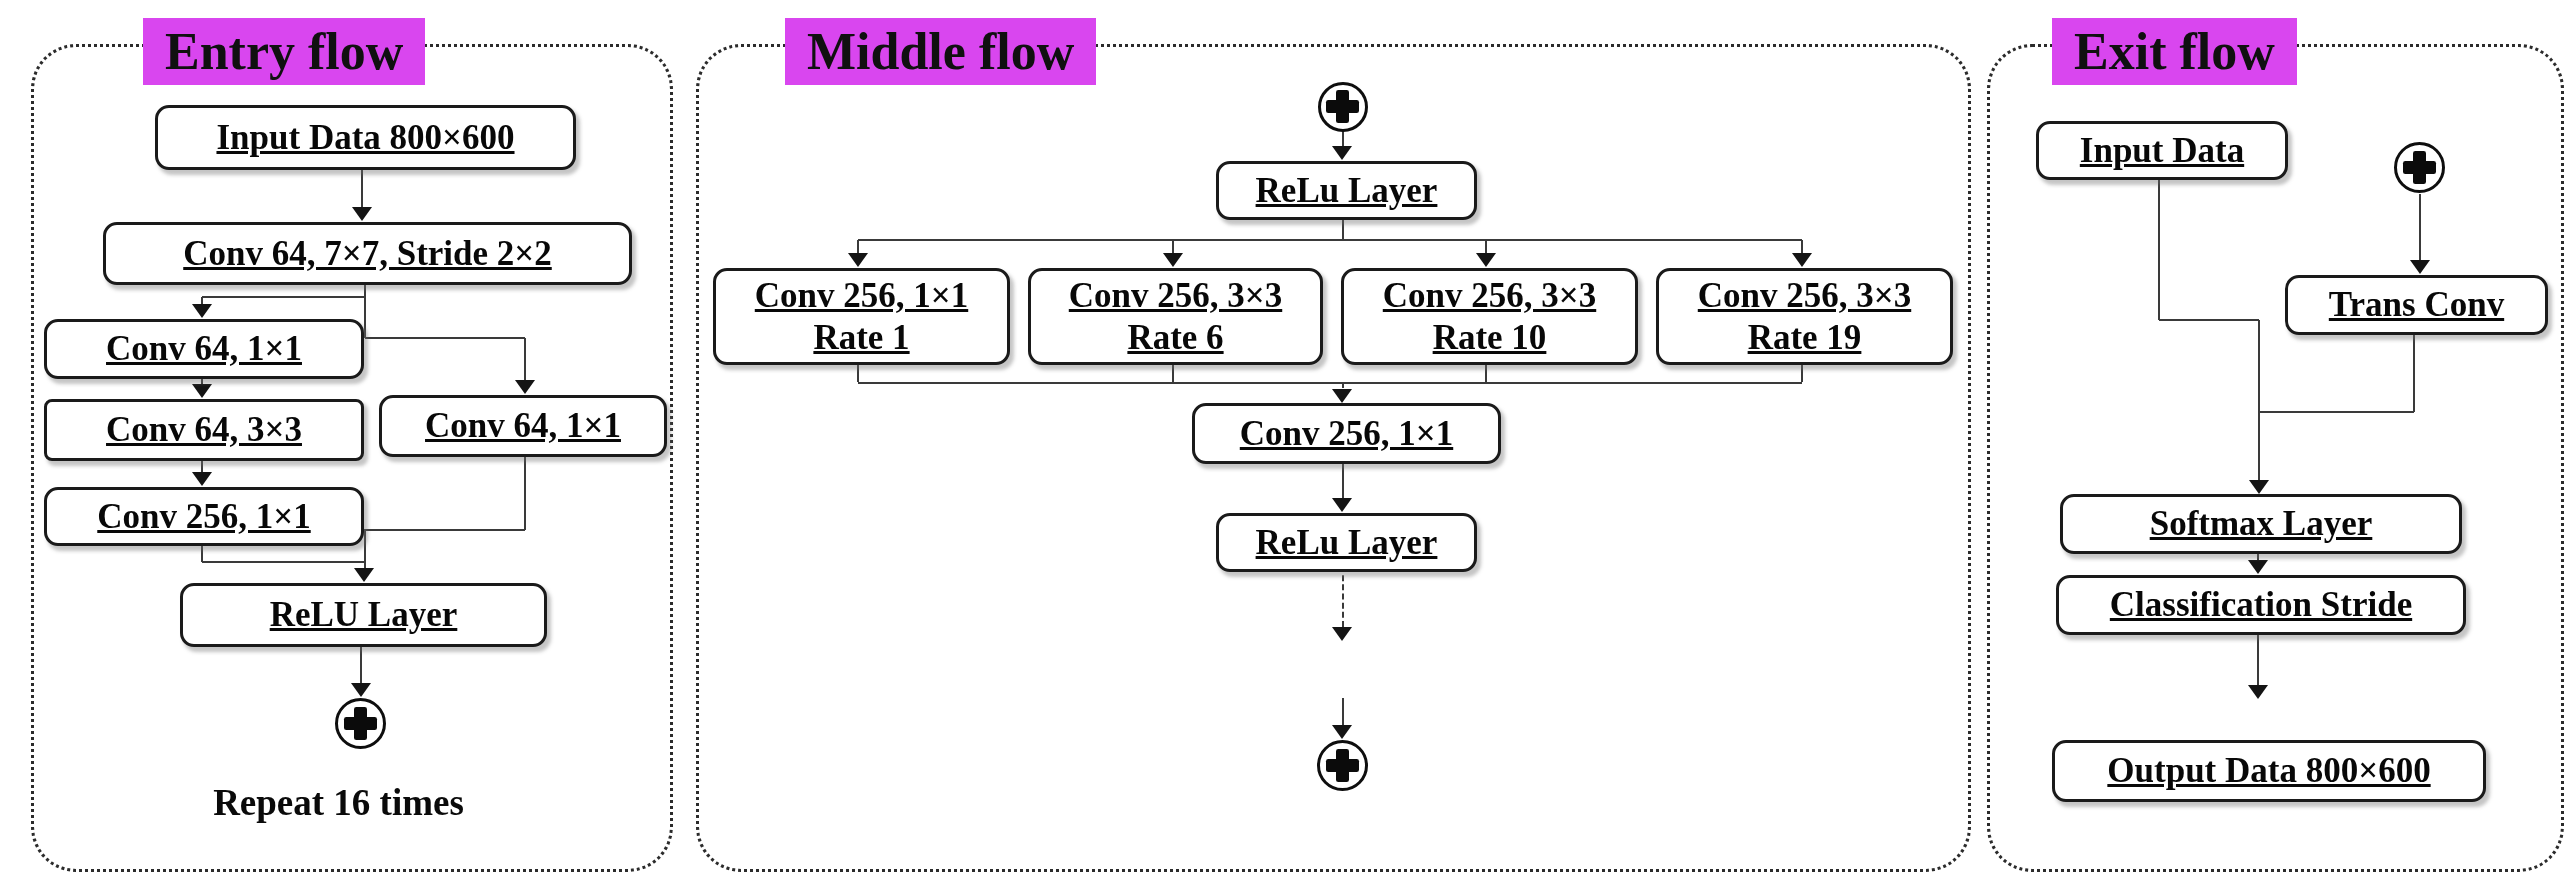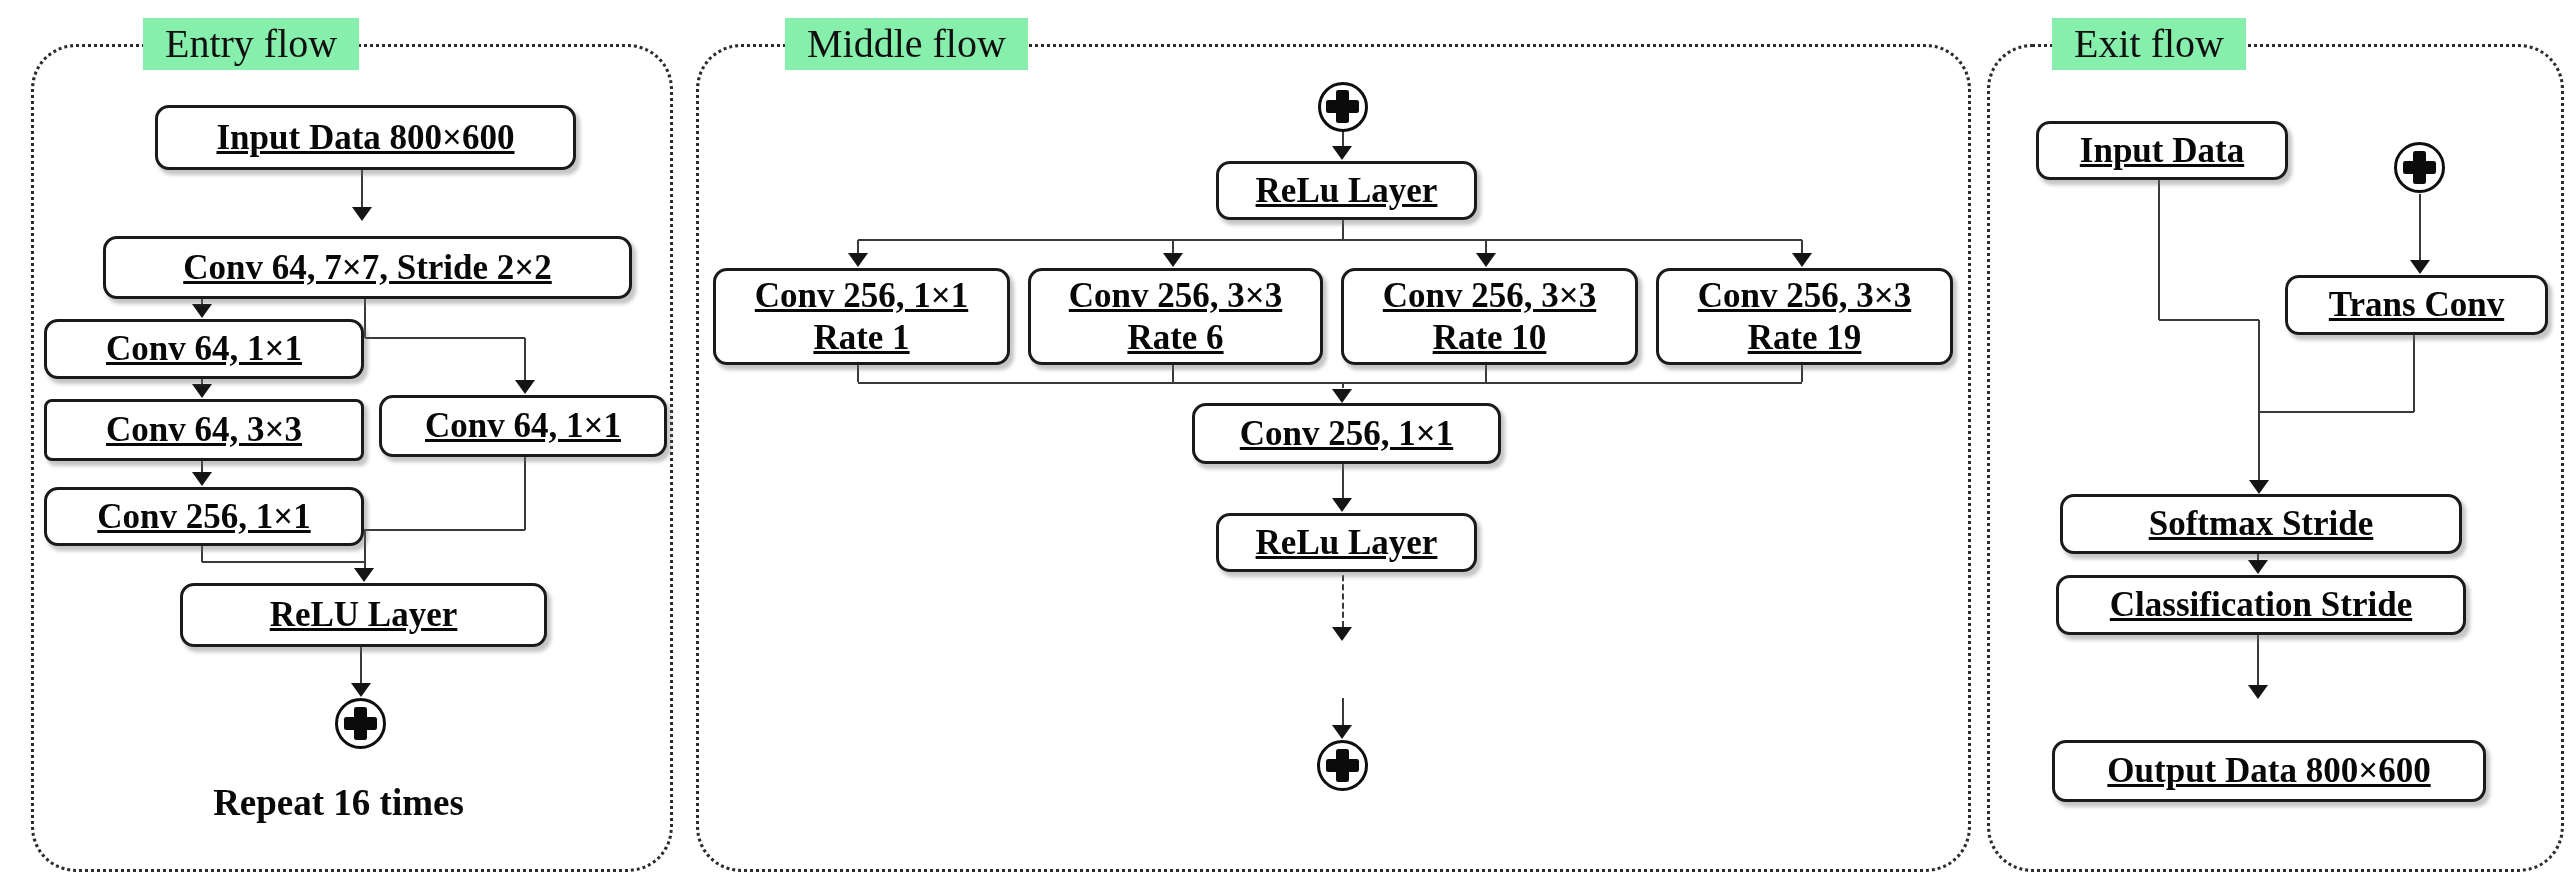--- a/index.html
+++ b/index.html
@@ -1,20 +1,20 @@
 <!DOCTYPE html>
 <html style="font-size:12.4px"><head>
 <meta charset="utf-8">
 <style>
   html,body{margin:0;padding:0;background:#ffffff;}
   #canvas{position:relative;width:2576px;height:895px;background:#ffffff;overflow:hidden;
           font-family:"Liberation Serif","DejaVu Serif",serif;}
   .panel{position:absolute;border:3.1px dotted #2b2b2b;border-radius:45px;}
-  .panel-title{position:absolute;top:-29.5px;background:#86efac;padding:0 22px;
-               font-weight:normal;font-size:40px;color:#101010;white-space:nowrap;line-height:1.3;}
+  .panel-title{position:absolute;top:-29.5px;background:#d946ef;padding:0 22px;
+               font-weight:bold;font-size:52px;color:#101010;white-space:nowrap;line-height:1.3;}
   .node{position:absolute;background:#ffffff;border:3.1px solid #1a1a1a;border-radius:14px;
         display:flex;flex-direction:column;align-items:center;justify-content:center;
         font-weight:bold;font-size:35px;color:#080808;line-height:1.2;text-align:center;
         white-space:nowrap;box-shadow:3.9px 4.7px 3.9px rgba(110,110,110,0.40);}
   .node .lbl{pointer-events:none;text-decoration:underline;}
   .line{position:absolute;background:#3a3a3a;}
   .line.h{height:2.3px;}
   .line.v{width:2.3px;}
   .line.v.dashed{background:transparent;width:0;border-left:2.3px dashed #3a3a3a;}
   .arrowhead{position:absolute;width:0;height:0;
@@ -94,21 +94,21 @@
     <div class="arrowhead" style="left: 1332px; top: 498px;"></div>
     <div class="arrowhead" style="left: 1332px; top: 627px;"></div>
     <div class="arrowhead" style="left: 1332px; top: 725px;"></div>
     <div class="arrowhead" style="left: 2410px; top: 260px;"></div>
     <div class="arrowhead" style="left: 2249px; top: 480px;"></div>
     <div class="arrowhead" style="left: 2248px; top: 560px;"></div>
     <div class="arrowhead" style="left: 2248px; top: 685px;"></div>
     <div class="node" style="left: 155px; top: 105px; width: 415px; height: 59px;">
       <div class="lbl">Input Data 800×600</div>
     </div>
-    <div class="node" style="left: 103px; top: 222px; width: 523px; height: 57px; margin-top: 14px;">
+    <div class="node" style="left: 103px; top: 222px; width: 523px; height: 57px;">
       <div class="lbl">Conv 64, 7×7, Stride 2×2</div>
     </div>
     <div class="node" style="left: 44px; top: 319px; width: 314px; height: 54px;">
       <div class="lbl">Conv 64, 1×1</div>
     </div>
     <div class="node" style="left: 379px; top: 395px; width: 282px; height: 56px;">
       <div class="lbl">Conv 64, 1×1</div>
     </div>
     <div class="node" style="left: 44px; top: 399px; width: 314px; height: 56px; border-radius: 8px;">
       <div class="lbl">Conv 64, 3×3</div>
@@ -144,21 +144,21 @@
     <div class="node" style="left: 1216px; top: 513px; width: 255px; height: 53px;">
       <div class="lbl">ReLu Layer</div>
     </div>
     <div class="node" style="left: 2285px; top: 275px; width: 257px; height: 54px;">
       <div class="lbl">Trans Conv</div>
     </div>
     <div class="node" style="left: 2036px; top: 121px; width: 246px; height: 53px;">
       <div class="lbl">Input Data</div>
     </div>
     <div class="node" style="left: 2060px; top: 494px; width: 396px; height: 54px;">
-      <div class="lbl">Softmax Stride</div>
+      <div class="lbl">Softmax Layer</div>
     </div>
     <div class="node" style="left: 2056px; top: 575px; width: 404px; height: 54px;">
       <div class="lbl">Classification Stride</div>
     </div>
     <div class="node" style="left: 2052px; top: 700px; width: 428px; height: 56px; margin-top: 40px;">
       <div class="lbl">Output Data 800×600</div>
     </div>
     <div class="plus-circle" style="left: 335px; top: 698px; width: 45px; height: 45px;">
       <div class="plus-bar" style="width: 33px; height: 13.2px; left: 5.8px; top: 16px;"></div>
       <div class="plus-bar" style="width: 13.2px; height: 33px; left: 16px; top: 5.8px;"></div>

